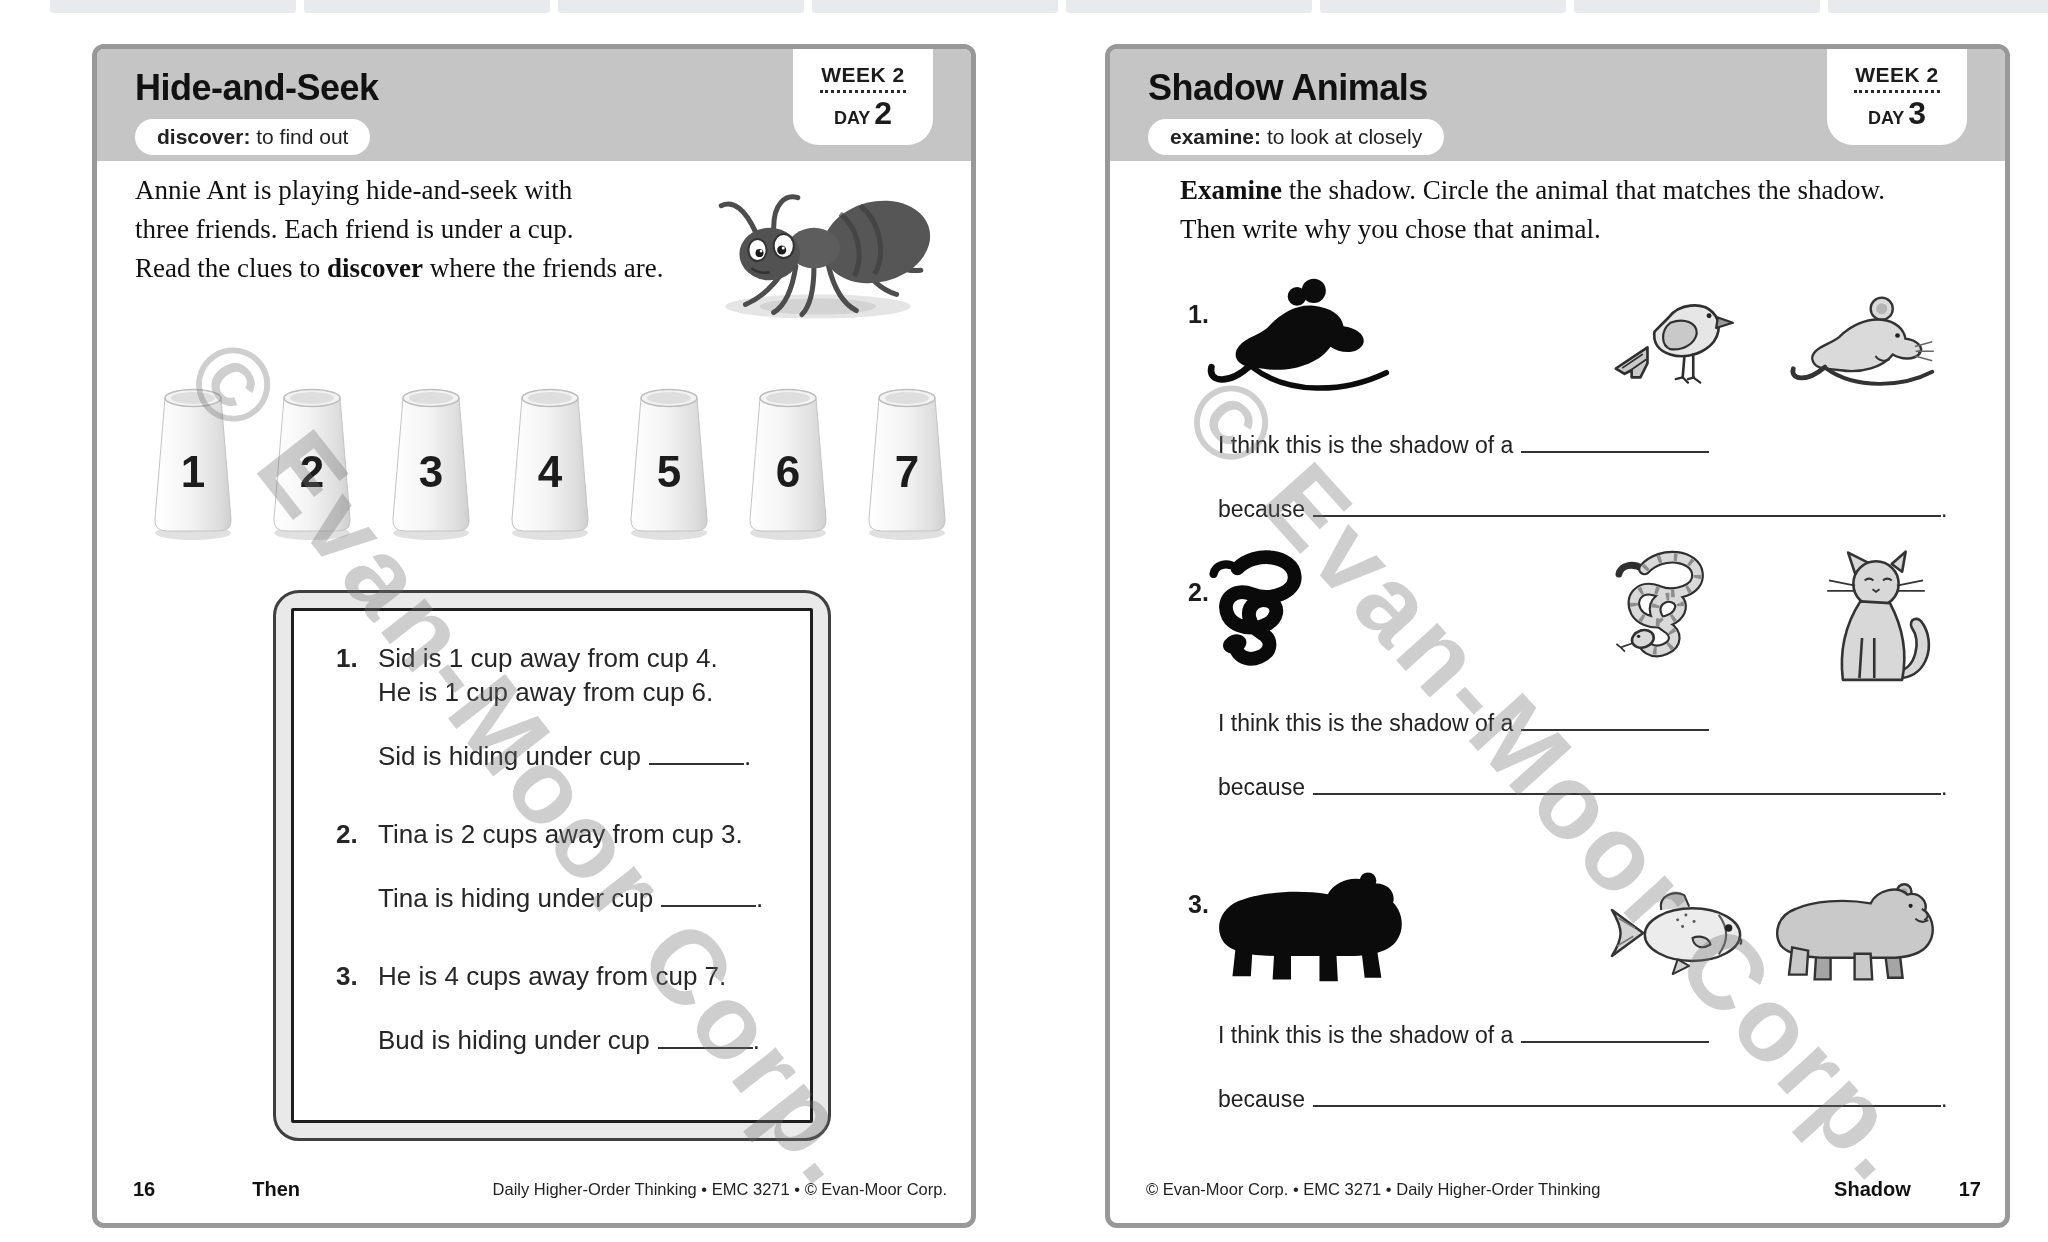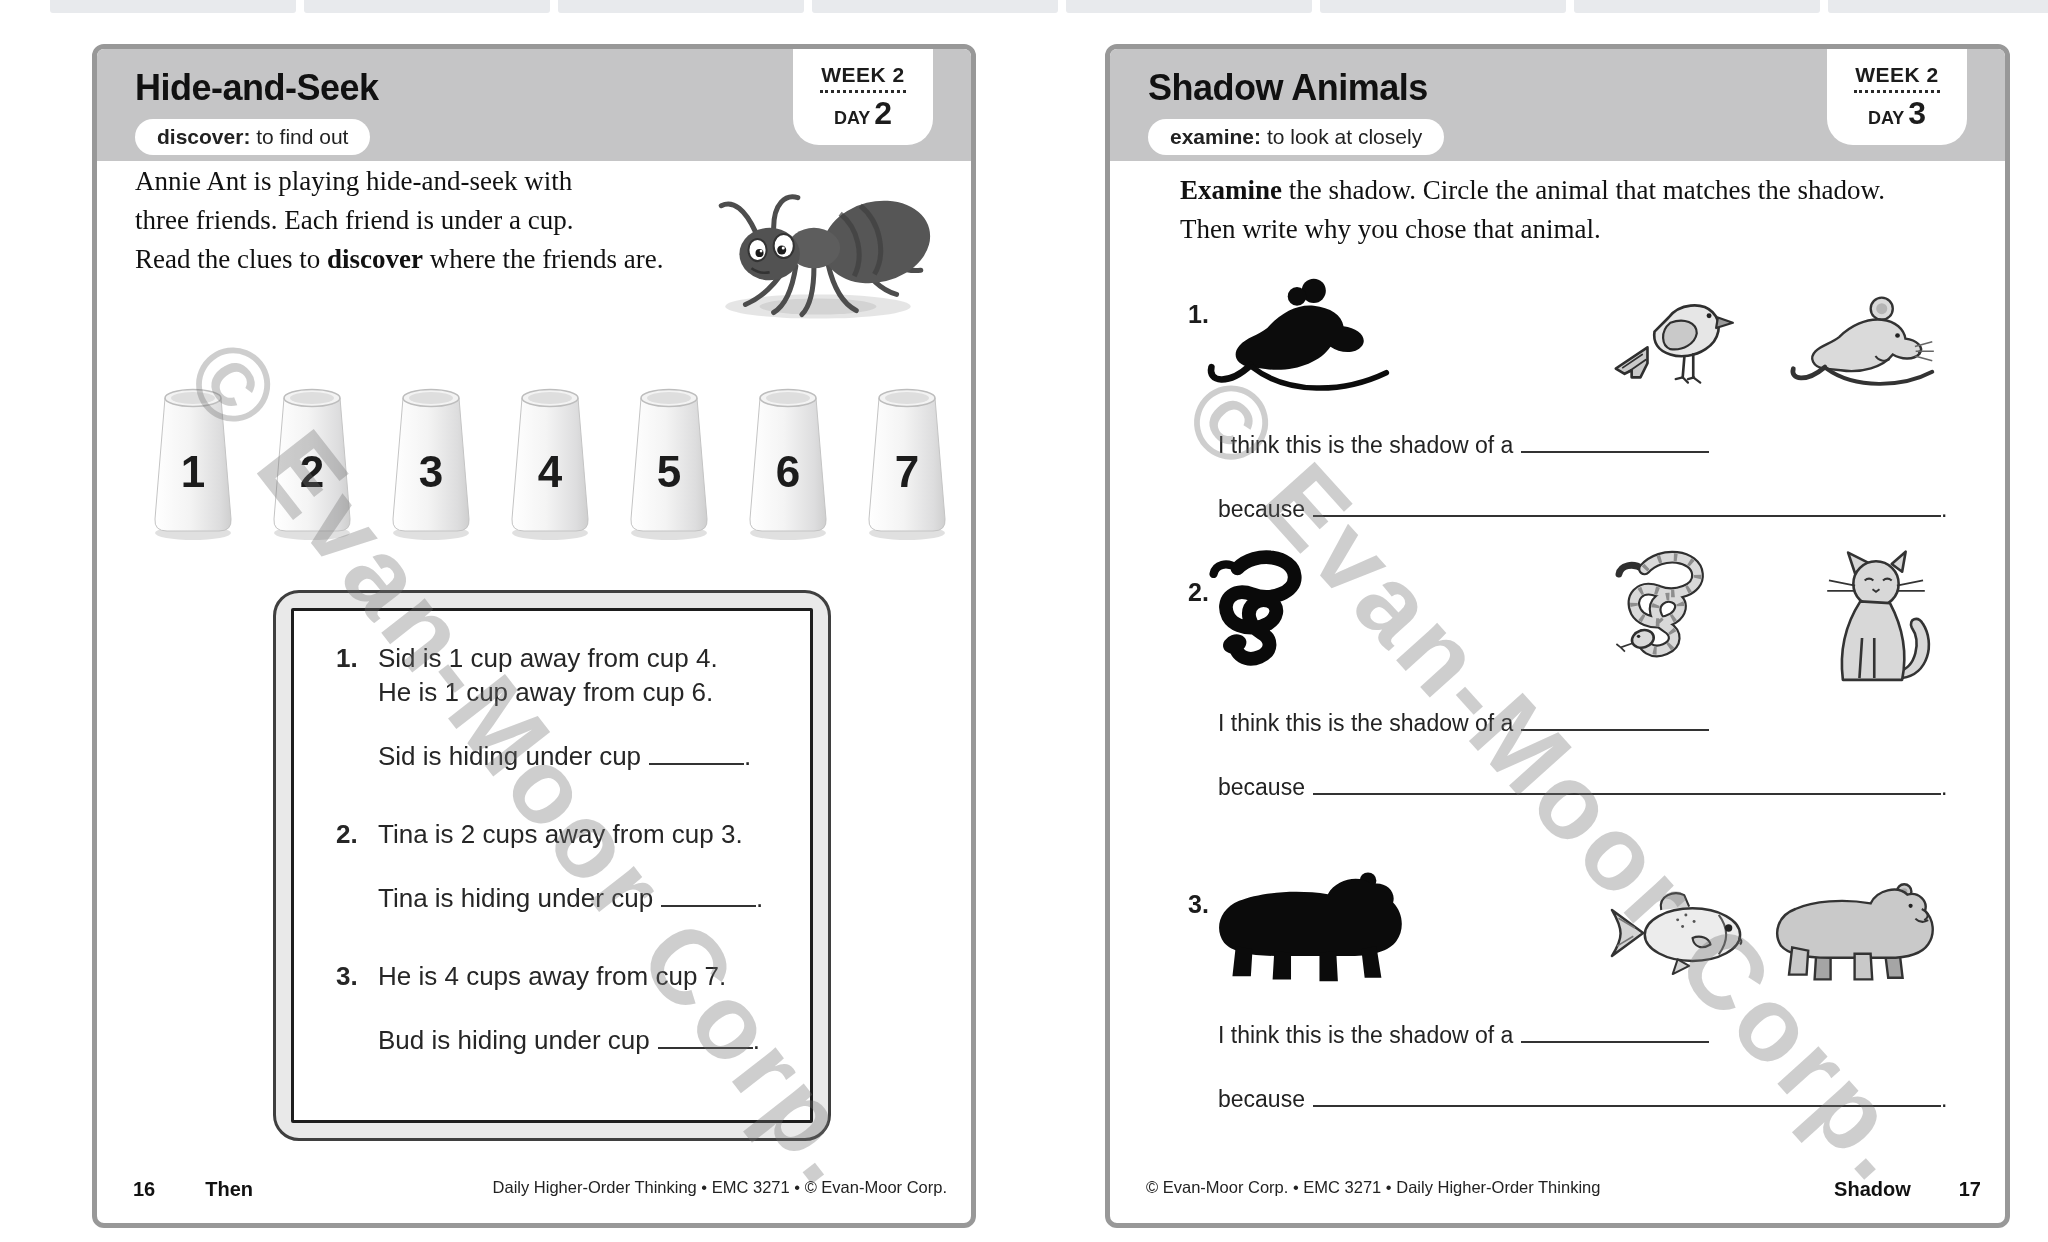--- a/index.html
+++ b/index.html
@@ -25,21 +25,21 @@
   .pill b { font-weight:800; }
   .weektab { position:absolute; right:38px; top:0; width:140px; height:96px; background:#ffffff;
              border-radius:0 0 26px 26px; text-align:center; padding-top:14px; z-index:5; }
   .weektab .week { font-size:21px; font-weight:800; letter-spacing:0.5px; }
   .weektab .dots { width:86px; margin:3px auto 2px auto; border-top:3px dotted #2a2a2a; }
   .weektab .day  { font-size:18px; font-weight:800; }
   .weektab .day b { font-size:32px; font-weight:800; margin-left:4px; }
 
   
   .serif { font-family:"Liberation Serif", serif; font-size:27px; line-height:1.45; color:#111; }
-  .intro { position:absolute; left:38px; top:113px; }
+  .intro { position:absolute; left:38px; top:122px; }
   .instruction { position:absolute; left:70px; top:122px; width:760px; }
 
   .ant { position:absolute; left:592px; top:120px; width:262px; height:152px; }
 
   
   .cups { position:absolute; left:56px; top:336px; display:flex; gap:39px; }
   .cup  { width:80px; height:158px; position:relative; }
   .cup svg { display:block; }
 
   
@@ -55,21 +55,21 @@
   .blank.cup-b { width:95px; }
 
   
   .watermark { position:absolute; z-index:30; pointer-events:none; white-space:nowrap;
                font-size:105px; font-weight:600; letter-spacing:5px;
                color:rgba(110,110,110,0.34); transform-origin:0 50%; }
   .page.left  .watermark { left:112px; top:245px; transform:rotate(52deg); }
   .page.right .watermark { left:95px;  top:285px; transform:rotate(48deg); }
 
   
-  .pfooter { position:absolute; left:36px; right:24px; bottom:22px; display:flex; align-items:flex-start; }
+  .pfooter { position:absolute; left:36px; right:24px; bottom:22px; display:flex; align-items:center;gap:47px; }
   .pfooter .pgnum, .pfooter .subject { font-size:20px; font-weight:800; color:#111; }
   .pfooter .copy { font-size:16.5px; color:#222; }
   .page.left  .pfooter .subject { margin-left:50px; }
   .page.left  .pfooter .copy { margin-left:auto; }
   .page.right .pfooter .rgroup { margin-left:auto; display:flex; align-items:baseline; }
   .page.right .pfooter .pgnum { margin-left:48px; }
 
   
   .items { position:absolute; left:72px; right:30px; top:205px; bottom:90px; }
   .shadow-item { position:absolute; left:0; width:100%; height:285px; }

